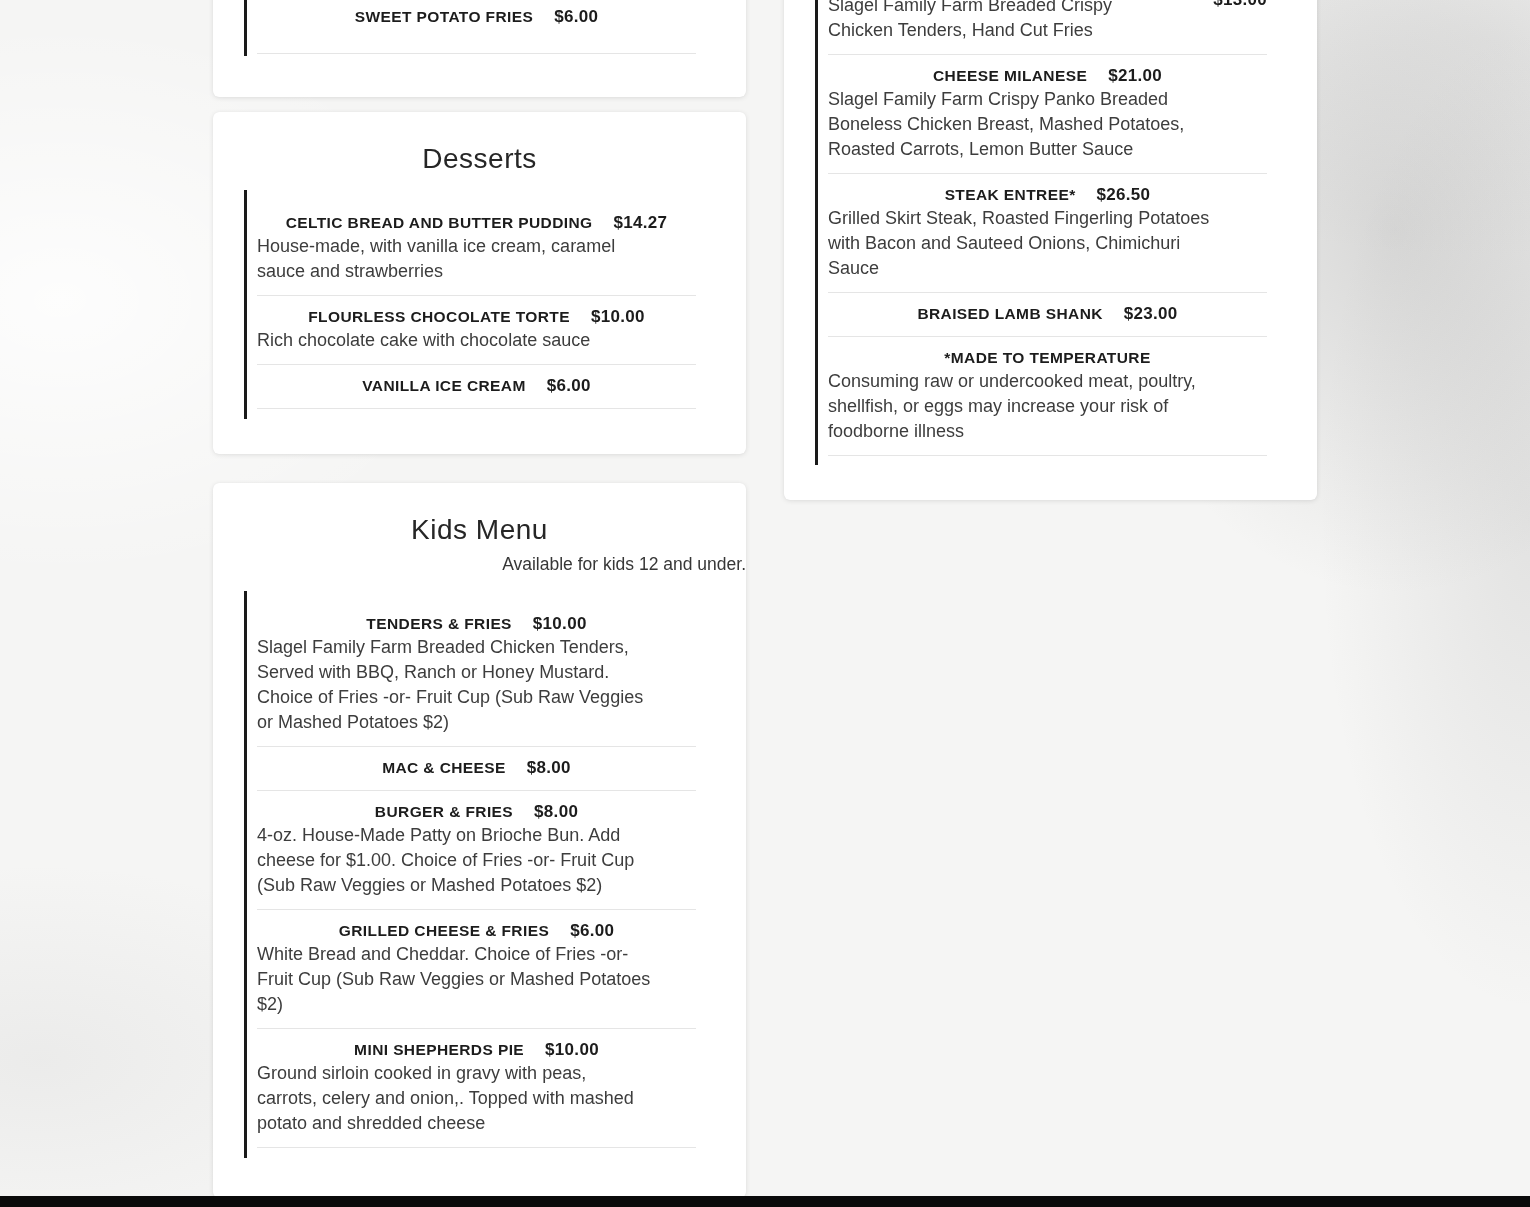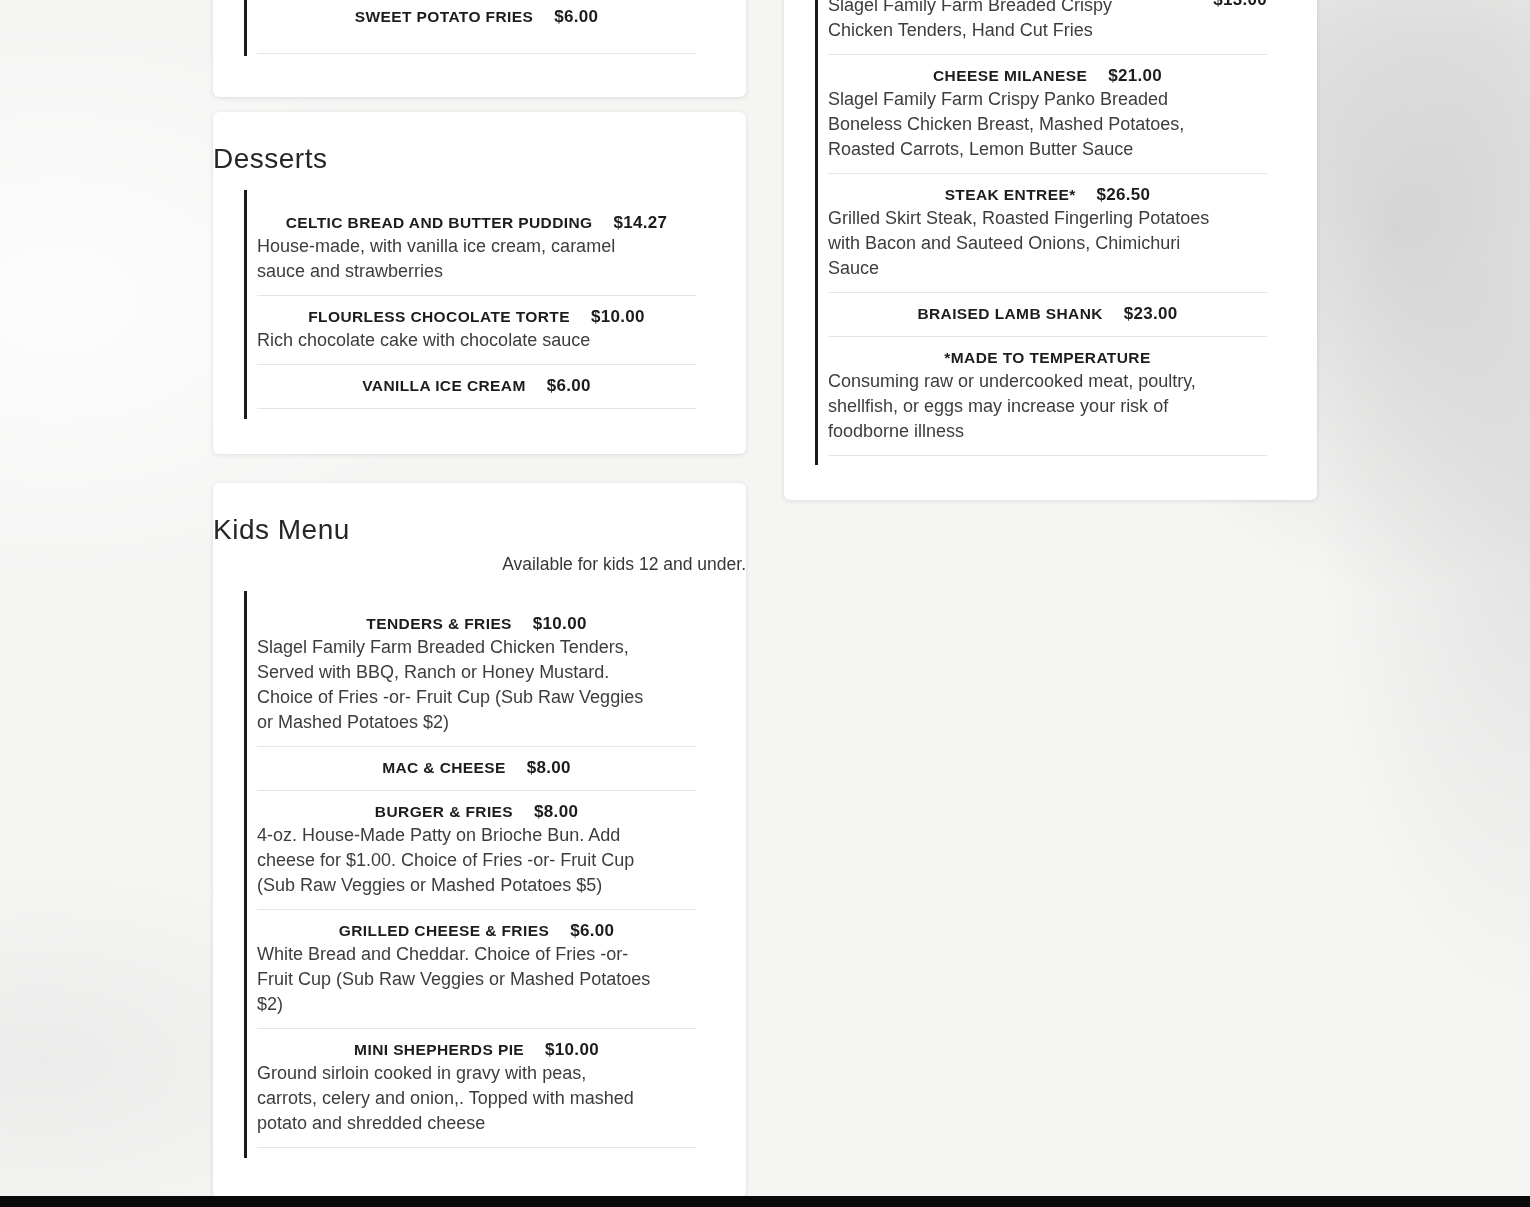--- a/index.html
+++ b/index.html
@@ -27,21 +27,21 @@
     box-shadow: 0 1px 5px rgba(0,0,0,0.10), 0 0 1px rgba(0,0,0,0.06);
     box-sizing: border-box;
   }
   .card-heading {
     margin: 0;
     padding-top: 30px;
     font-size: 28px;
     line-height: 34px;
     font-weight: 400;
     letter-spacing: 0.5px;
-    text-align: left;
+    text-align: center;
     color: #262626;
   }
   .card-subtitle {
     margin: 4px 0 0 0;
     font-size: 17.5px;
     line-height: 26px;
     text-align: right;
     color: #373737;
   }
   .items {
@@ -175,21 +175,21 @@
             <span class="item-price">$8.00</span>
           </div>
       </div>
       <div class="menu-item">
         <div class="item-head">
             <span class="item-name">BURGER &amp; FRIES</span>
             <span class="item-price">$8.00</span>
           </div>
           <div class="item-desc">4-oz. House-Made Patty on Brioche Bun. Add
 cheese for $1.00. Choice of Fries -or- Fruit Cup
-(Sub Raw Veggies or Mashed Potatoes $5)</div>
+(Sub Raw Veggies or Mashed Potatoes $2)</div>
       </div>
       <div class="menu-item">
         <div class="item-head">
             <span class="item-name">GRILLED CHEESE &amp; FRIES</span>
             <span class="item-price">$6.00</span>
           </div>
           <div class="item-desc">White Bread and Cheddar. Choice of Fries -or-
 Fruit Cup (Sub Raw Veggies or Mashed Potatoes
 $2)</div>
       </div>

